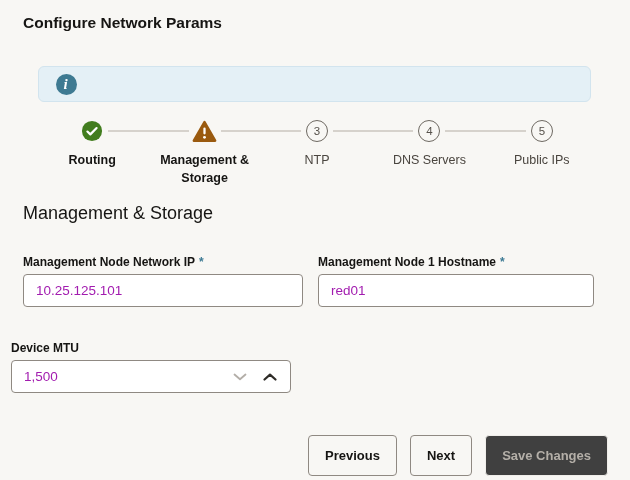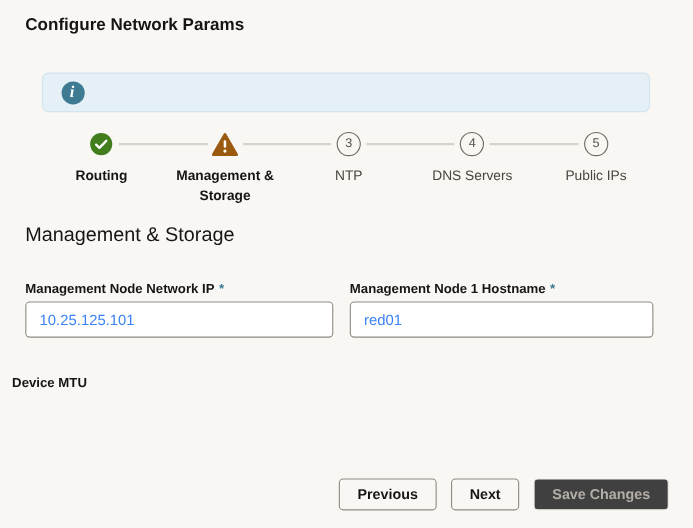--- a/index.html
+++ b/index.html
@@ -68,40 +68,40 @@
   .field { display: flex; flex-direction: column; }
   .field.f1 { width: 280px; }
   .field.f2 { width: 276px; }
   .field-label {
     font-size: 12px; font-weight: bold; color: #161513; margin-bottom: 5px;
   }
   .required-star { color: #3d7a94; margin-left: 4px; font-size: 12px; }
   .text-input {
     width: 100%; height: 33px; background: #ffffff;
     border: 1px solid #8f8982; border-radius: 4px;
-    padding: 0 12px; font-size: 13.5px; color: #3b82f6;
+    padding: 0 12px; font-size: 13.5px; color: #a21caf;
     font-family: "Liberation Sans", "DejaVu Sans", sans-serif;
     outline: none;
   }
 
   .mtu-group { position: absolute; left: 11px; top: 341px; width: 280px; }
   .stepper-input-wrap { position: relative; margin-top: 5px; }
   .stepper-input-wrap .text-input { padding-right: 70px; }
   .spin-btn {
     position: absolute; top: 0; height: 33px; width: 26px;
     background: transparent; border: none; cursor: pointer;
     display: flex; align-items: center; justify-content: center; padding: 0;
   }
   .spin-down { right: 38px; }
   .spin-up { right: 8px; }
 
   
   .actions { position: absolute; top: 435px; right: 22px; display: flex; gap: 13px; }
   .btn {
-    height: 29px; border-radius: 4px; padding: 0 16px;
+    height: 41px; border-radius: 4px; padding: 0 16px;
     font-size: 13px; font-weight: bold; cursor: pointer;
     font-family: "Liberation Sans", "DejaVu Sans", sans-serif;
   }
   .btn-outline { background: transparent; border: 1px solid #8f8982; color: #161513; }
   .btn-disabled { background: #404040; border: 1px solid #f0eeea; color: #b4afa8; cursor: default; }
 </style>
 </head>
 <body>
 
 <div class="page-title">Configure Network Params</div>
@@ -170,19 +170,32 @@
       <span>Management Node 1 Hostname</span><span class="required-star">*</span>
     </div>
     <input class="text-input" type="text" value="red01" style="">
   </div>
 </div>
 
 <div class="mtu-group">
   <div class="field-label">
     <span>Device MTU</span>
   </div>
+  <div class="stepper-input-wrap">
+    <input class="text-input" type="text" value="1,500" style="">
+    <button class="spin-btn spin-down" aria-label="decrement">
+      <svg width="14" height="8" viewBox="0 0 14 8">
+        <path d="M1.5 1.5 L7 6.3 L12.5 1.5" fill="none" stroke="#b3aea8" stroke-width="1.8" stroke-linecap="round" stroke-linejoin="round"></path>
+      </svg>
+    </button>
+    <button class="spin-btn spin-up" aria-label="increment">
+      <svg width="14" height="8" viewBox="0 0 14 8">
+        <path d="M1.5 6.5 L7 1.7 L12.5 6.5" fill="none" stroke="#2e2b27" stroke-width="2.2" stroke-linecap="round" stroke-linejoin="round"></path>
+      </svg>
+    </button>
+  </div>
 </div>
 
 <div class="actions">
   <button class="btn btn-outline">Previous</button>
   <button class="btn btn-outline">Next</button>
   <button class="btn btn-disabled" aria-disabled="true">Save Changes</button>
 </div>
 
 </body></html>

